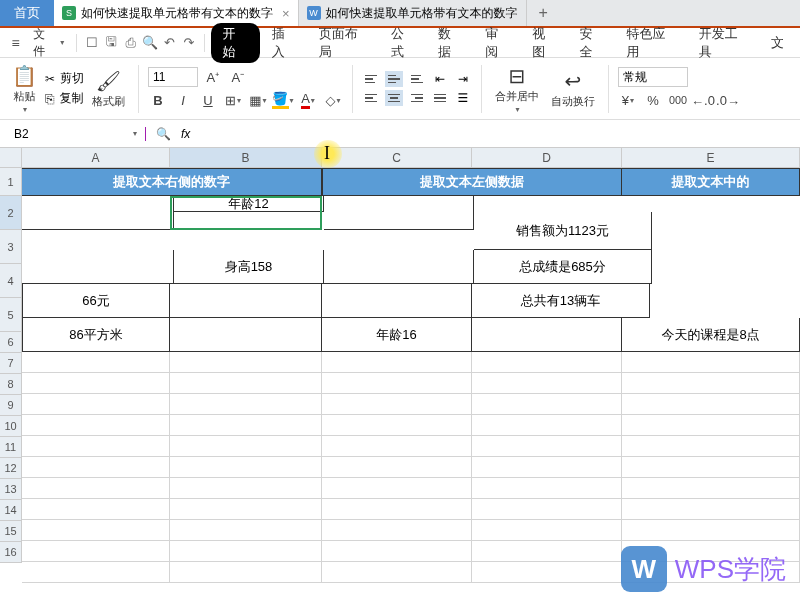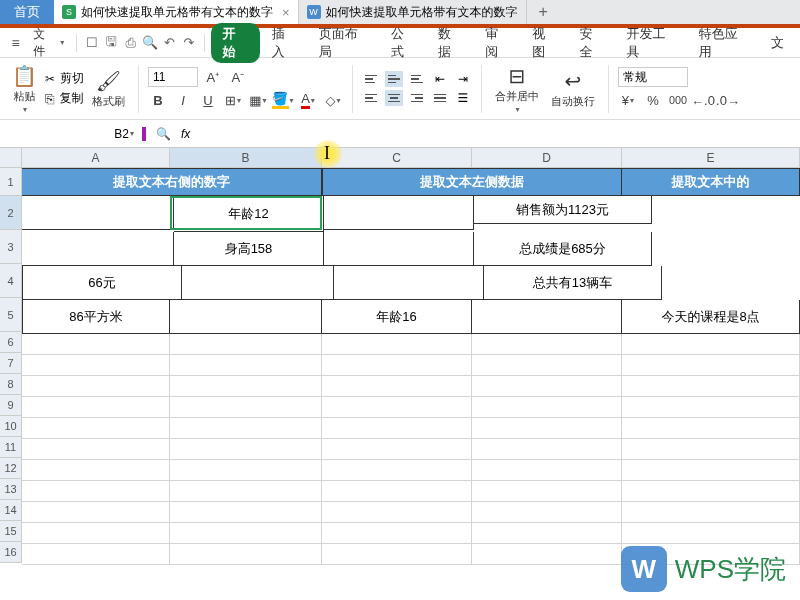--- a/index.html
+++ b/index.html
@@ -1,56 +1,56 @@
 <!DOCTYPE html>
 <html><head>
 <meta charset="utf-8">
 <style>
 * { margin: 0; padding: 0; box-sizing: border-box; }
 body { font-family: "Microsoft YaHei", sans-serif; font-size: 12px; background: #fff; overflow: hidden; width: 800px; height: 600px; position: relative; }
 
 
-.tabs-bar { display: flex; align-items: center; background: #e6e8ea; height: 28px; border-bottom: 4px solid #c2410c; }
+.tabs-bar { display: flex; align-items: center; background: #e6e8ea; height: 28px; border-bottom: 2px solid #c2410c; }
 .tab-home { background: #4a8bd0; color: #fff; padding: 0 14px; height: 100%; display: flex; align-items: center; font-size: 13px; }
 .file-tab { display: flex; align-items: center; background: #fff; border-right: 1px solid #ccc; padding: 0 8px; height: 100%; font-size: 12px; gap: 5px; }
 .file-tab.active { background: #fff; }
 .file-tab.inactive { background: #e6e8ea; }
 .file-icon-s { width: 14px; height: 14px; background: #2e9e5b; color: #fff; display: flex; align-items: center; justify-content: center; font-size: 9px; border-radius: 2px; }
 .file-icon-w { width: 14px; height: 14px; background: #4a8bd0; color: #fff; display: flex; align-items: center; justify-content: center; font-size: 9px; border-radius: 2px; }
 .tab-close { color: #888; font-size: 13px; margin-left: 4px; }
 .tab-add { padding: 0 12px; color: #666; font-size: 16px; }
 
 
 .menu-bar { display: flex; align-items: center; height: 30px; border-bottom: 1px solid #ddd; padding: 0 6px; gap: 2px; }
 .menu-icon { width: 20px; height: 20px; display: flex; align-items: center; justify-content: center; color: #555; font-size: 14px; }
 .file-menu { padding: 0 6px; color: #333; display: flex; align-items: center; gap: 3px; }
 .menu-sep { width: 1px; height: 18px; background: #ddd; margin: 0 4px; }
 .menu-tab { padding: 0 10px; color: #333; font-size: 13px; }
-.menu-tab.active { background: #15803d; color: #fff; border-radius: 10px; padding: 2px 12px; font-weight: bold; }
+.menu-tab.active { background: #000000; color: #fff; border-radius: 10px; padding: 2px 12px; }
 .qat-icon { width: 18px; color: #666; text-align: center; font-size: 13px; }
 
 
 .ribbon { display: flex; align-items: center; height: 62px; border-bottom: 1px solid #ddd; padding: 2px 8px; gap: 4px; }
 .ribbon-group { display: flex; flex-direction: column; gap: 3px; }
 .ribbon-row { display: flex; align-items: center; gap: 5px; }
 .ribbon-btn-v { display: flex; flex-direction: column; align-items: center; gap: 1px; padding: 2px 4px; font-size: 11px; color: #333; }
 .ribbon-icon-lg { font-size: 20px; }
 .ribbon-sep { width: 1px; height: 48px; background: #e0e0e0; margin: 0 5px; }
 .font-select { border: 1px solid #ccc; padding: 2px 4px; font-size: 12px; width: 108px; background: #fff; }
 .size-select { border: 1px solid #ccc; padding: 2px 4px; font-size: 12px; width: 50px; background: #fff; }
 .fmt-btn { width: 20px; height: 20px; display: flex; align-items: center; justify-content: center; color: #444; font-size: 13px; }
 .align-btn { width: 18px; height: 16px; display: flex; align-items: center; justify-content: center; }
 .align-lines { display: flex; flex-direction: column; gap: 2px; }
 .align-line { height: 1.5px; background: #555; }
 .dropdown-arrow { font-size: 8px; color: #666; margin-left: 1px; }
 .num-select { border: 1px solid #ccc; padding: 2px 4px; font-size: 12px; width: 70px; background: #fff; }
 
 
 .formula-bar { display: flex; align-items: center; height: 28px; border-bottom: 1px solid #ccc; }
-.name-box { width: 140px; border-right: 4px solid #a21caf; padding: 0 8px; display: flex; align-items: center; justify-content: flex-end; margin-left: 6px; }
+.name-box { width: 140px; border-right: 1px solid #a21caf; padding: 0 8px; display: flex; align-items: center; justify-content: space-between; margin-left: 6px; }
 .fx-area { display: flex; align-items: center; gap: 10px; padding: 0 10px; flex: 1; }
 .fx-input { flex: 1; border: none; outline: none; font-size: 13px; padding: 2px; position: relative; }
 .cursor-highlight { position: absolute; left: 314px; top: 140px; width: 28px; height: 28px; background: radial-gradient(circle, #ffe957 30%, rgba(255,233,87,0.3) 70%); border-radius: 50%; z-index: 10; }
 
 
 .grid-area { position: relative; }
 .col-headers { display: flex; margin-left: 22px; }
 .col-header { background: #e8eef3; border-right: 1px solid #ccc; border-bottom: 1px solid #ccc; text-align: center; font-size: 12px; color: #555; height: 20px; line-height: 20px; }
 .col-header.active { background: #d0e0ef; }
 .corner { position: absolute; left: 0; top: 0; width: 22px; height: 20px; background: #e8eef3; border-right: 1px solid #ccc; border-bottom: 1px solid #ccc; }
@@ -62,21 +62,21 @@
 .cell-row { display: flex; }
 .cell { border-right: 1px solid #d4d4d4; border-bottom: 1px solid #d4d4d4; display: flex; align-items: center; justify-content: center; font-size: 13px; color: #000; overflow: hidden; }
 .header-cell { background: #5a9cd6; color: #fff; font-weight: bold; border-right: 1px solid #333; border-bottom: 1px solid #333; border-top: 1px solid #333; }
 .data-cell { background: #fff; border-right: 1px solid #333; border-bottom: 1px solid #333; }
 .data-cell.left-border { border-left: 1px solid #333; }
 .active-cell-border { position: absolute; border: 2px solid #2e9e5b; pointer-events: none; z-index: 5; }
 
 
 .watermark { position: absolute; right: 14px; bottom: 8px; display: flex; align-items: center; gap: 8px; opacity: 0.92; }
 .wm-logo { width: 46px; height: 46px; background: #4a8bd0; border-radius: 9px; display: flex; align-items: center; justify-content: center; color: #fff; font-size: 26px; font-weight: bold; }
-.wm-text { font-size: 26px; color: #15803d; font-weight: 500; }
+.wm-text { font-size: 26px; color: #8b5cf6; font-weight: 500; }
 </style>
 </head>
 <body>
 
 <div class="tabs-bar">
   <div class="tab-home">首页</div>
   <div class="file-tab active">
     <span class="file-icon-s">S</span>
     <span>如何快速提取单元格带有文本的数字</span>
     <span class="tab-close">×</span>
@@ -103,22 +103,22 @@
   <span class="qat-icon">↷</span>
   <span class="menu-sep"></span>
   <span class="menu-tab active">开始</span>
   <span class="menu-tab">插入</span>
   <span class="menu-tab">页面布局</span>
   <span class="menu-tab">公式</span>
   <span class="menu-tab">数据</span>
   <span class="menu-tab">审阅</span>
   <span class="menu-tab">视图</span>
   <span class="menu-tab">安全</span>
+  <span class="menu-tab">特色应用</span>
   <span class="menu-tab">开发工具</span>
-  <span class="menu-tab">特色应用</span>
   <span class="menu-tab">文</span>
 </div>
 
 <div class="ribbon">
   <div class="ribbon-btn-v">
     <span class="ribbon-icon-lg">📋</span>
     <span>粘贴</span>
       <span class="dropdown-arrow">▾</span>
   </div>
   <div class="ribbon-group">
@@ -289,32 +289,32 @@
         <div class="row-header" style="height: 21px;">16</div>
       </div>
     <div class="cells" id="cells">
         <div class="cell-row">
           <div class="cell header-cell" style="width: 300px; height: 28px;">提取文本右侧的数字</div>
           <div class="cell header-cell" style="width: 300px; height: 28px; border-left: 1px solid rgb(51, 51, 51);">提取文本左侧数据</div>
           <div class="cell header-cell" style="width: 178px; height: 28px;">提取文本中的</div>
         </div>
         <div class="cell-row">
           <div class="cell data-cell" style="width: 152px; height: 34px;"></div>
-          <div class="cell data-cell" style="width: 150px; height: 36px;">年龄12</div>
+          <div class="cell data-cell" style="width: 150px; height: 16px;">年龄12</div>
           <div class="cell data-cell" style="width: 150px; height: 34px;"></div>
-          <div class="cell data-cell" style="width: 178px; height: 28px;">销售额为1123元</div>
+          <div class="cell data-cell" style="width: 178px; height: 38px; margin-top: 16px;">销售额为1123元</div>
         </div>
         <div class="cell-row">
           <div class="cell data-cell" style="width: 152px; height: 34px;"></div>
           <div class="cell data-cell" style="width: 150px; height: 34px;">身高158</div>
           <div class="cell data-cell" style="width: 150px; height: 34px;"></div>
           <div class="cell data-cell" style="width: 178px; height: 34px;">总成绩是685分</div>
         </div>
         <div class="cell-row">
-          <div class="cell data-cell left-border" style="width: 160px; height: 34px;">66元</div>
+          <div class="cell data-cell left-border" style="width: 148px; height: 34px;">66元</div>
           <div class="cell data-cell" style="width: 152px; height: 34px;"></div>
           <div class="cell data-cell" style="width: 150px; height: 34px;"></div>
           <div class="cell data-cell" style="width: 178px; height: 34px;">总共有13辆车</div>
         </div>
         <div class="cell-row">
           <div class="cell data-cell left-border" style="width: 148px; height: 34px;">86平方米</div>
           <div class="cell data-cell" style="width: 152px; height: 34px;"></div>
           <div class="cell data-cell" style="width: 150px; height: 34px; text-align: center;">年龄16</div>
           <div class="cell data-cell" style="width: 150px; height: 34px;"></div>
           <div class="cell data-cell" style="width: 178px; height: 34px;">今天的课程是8点</div>

